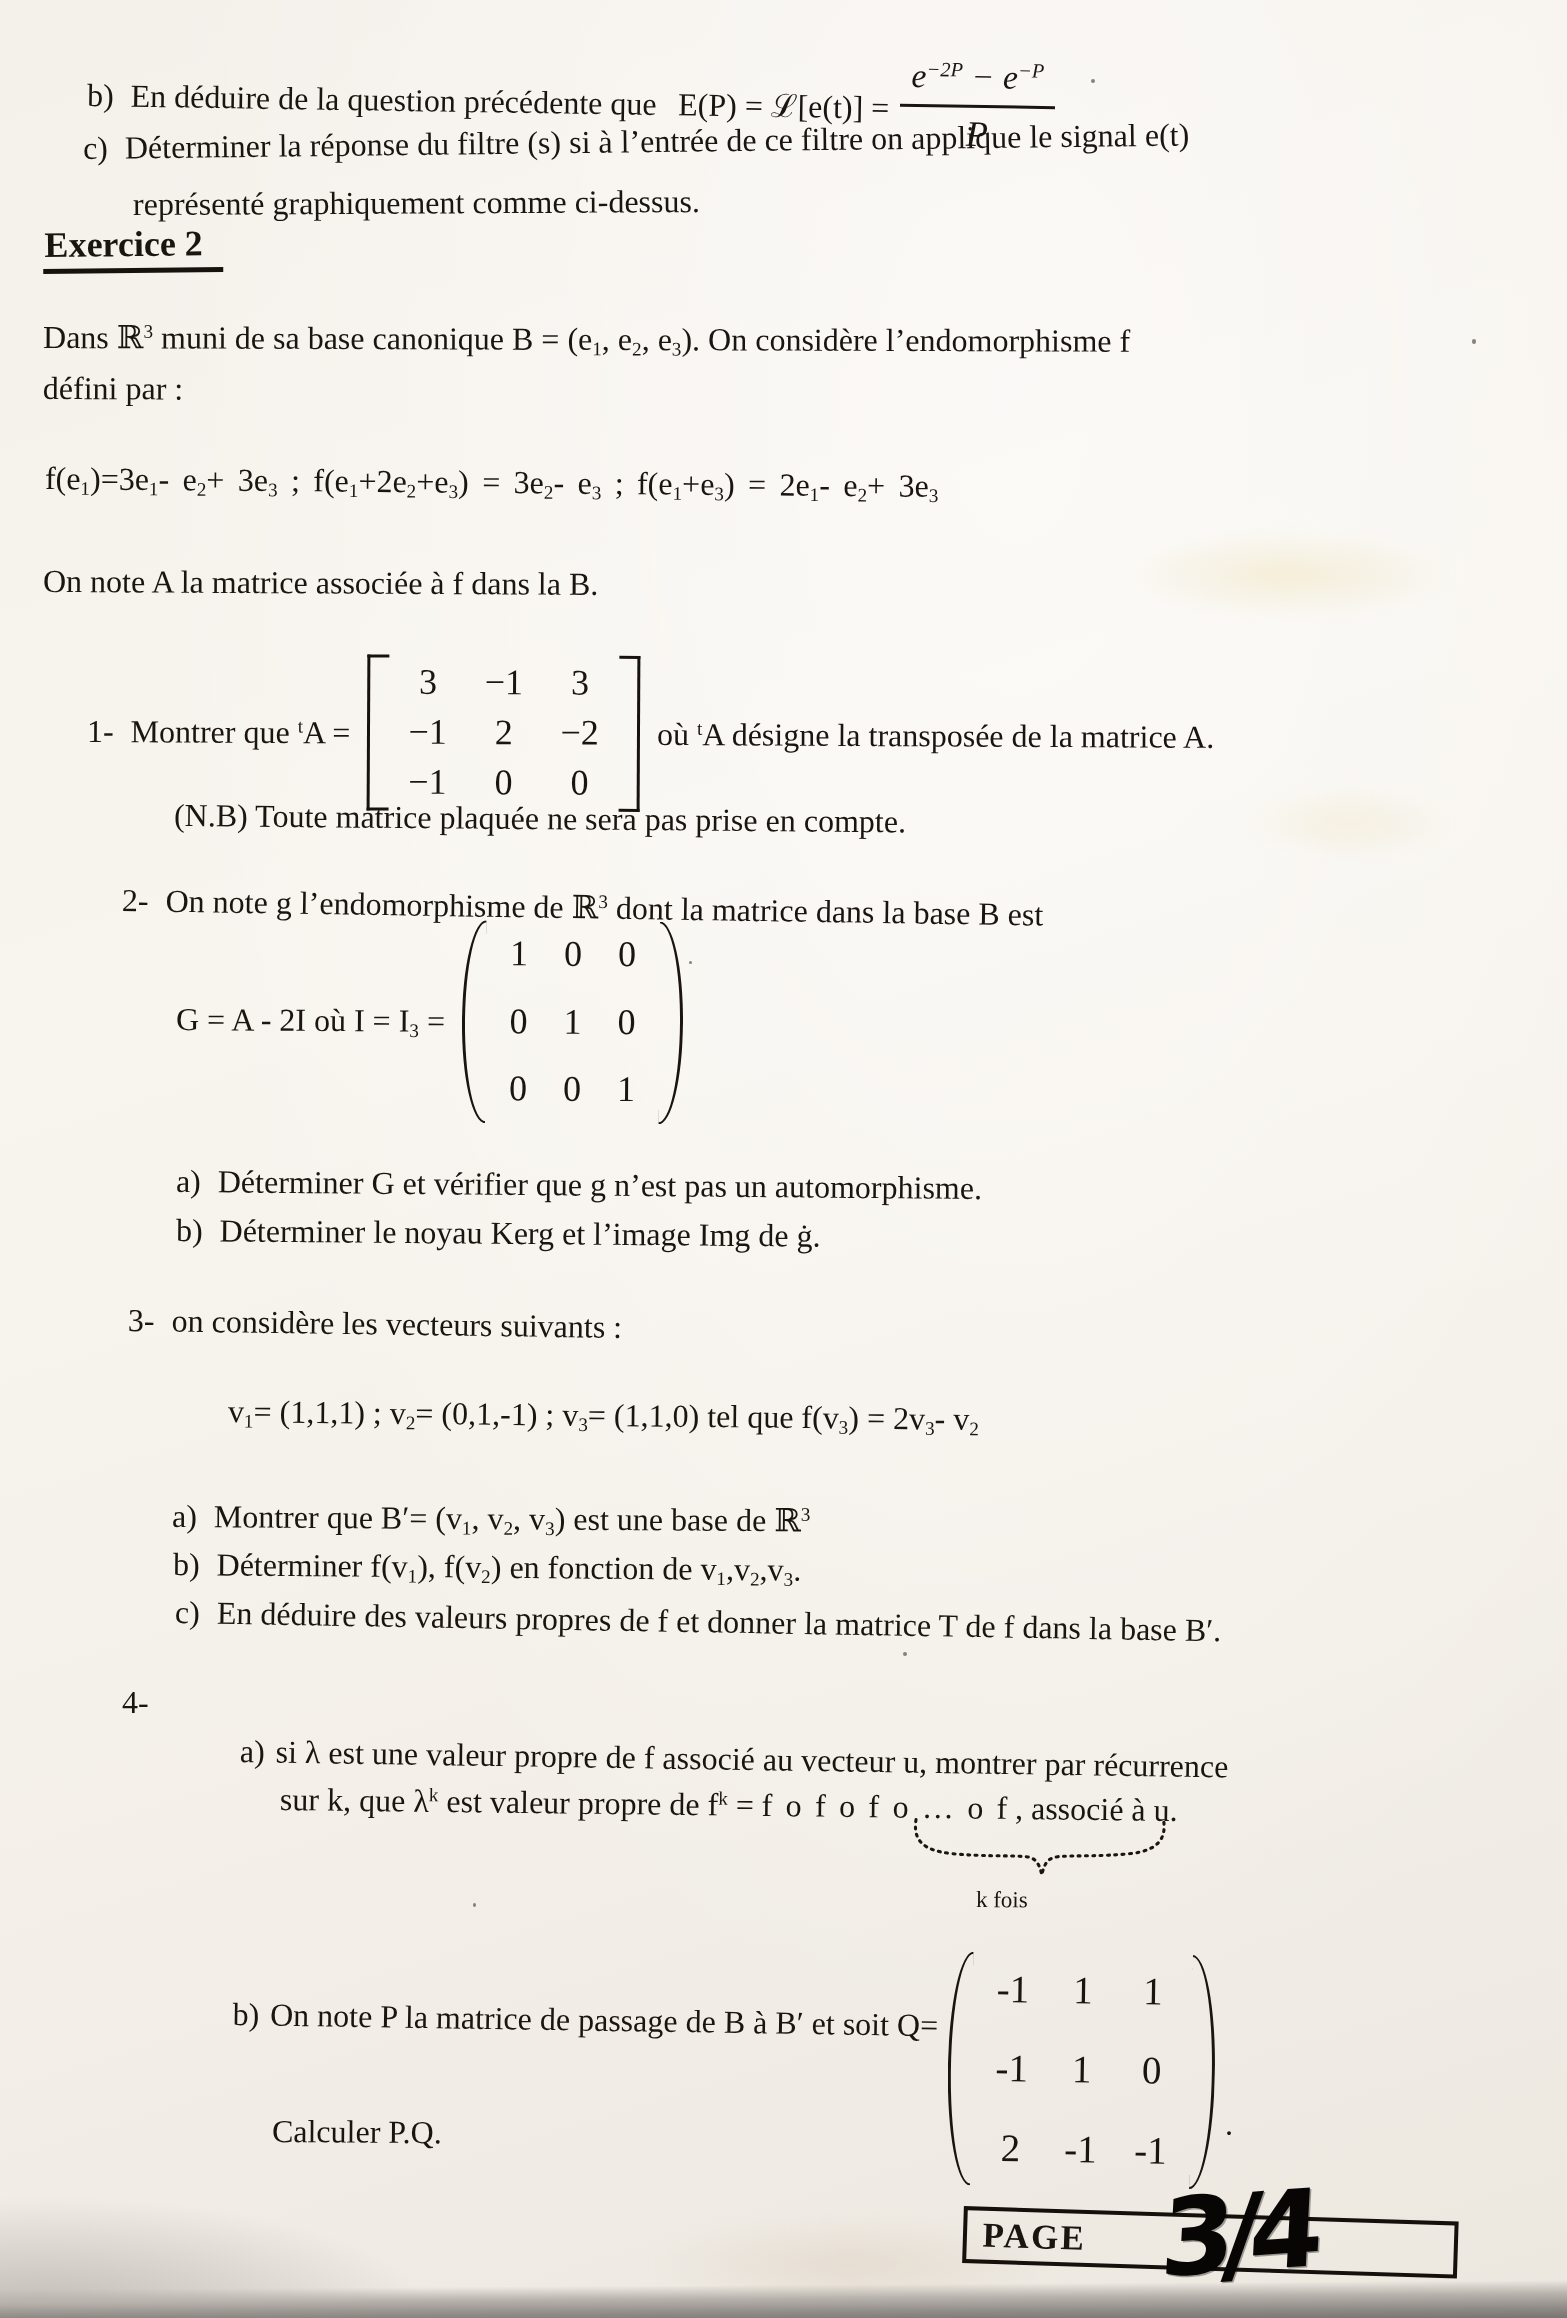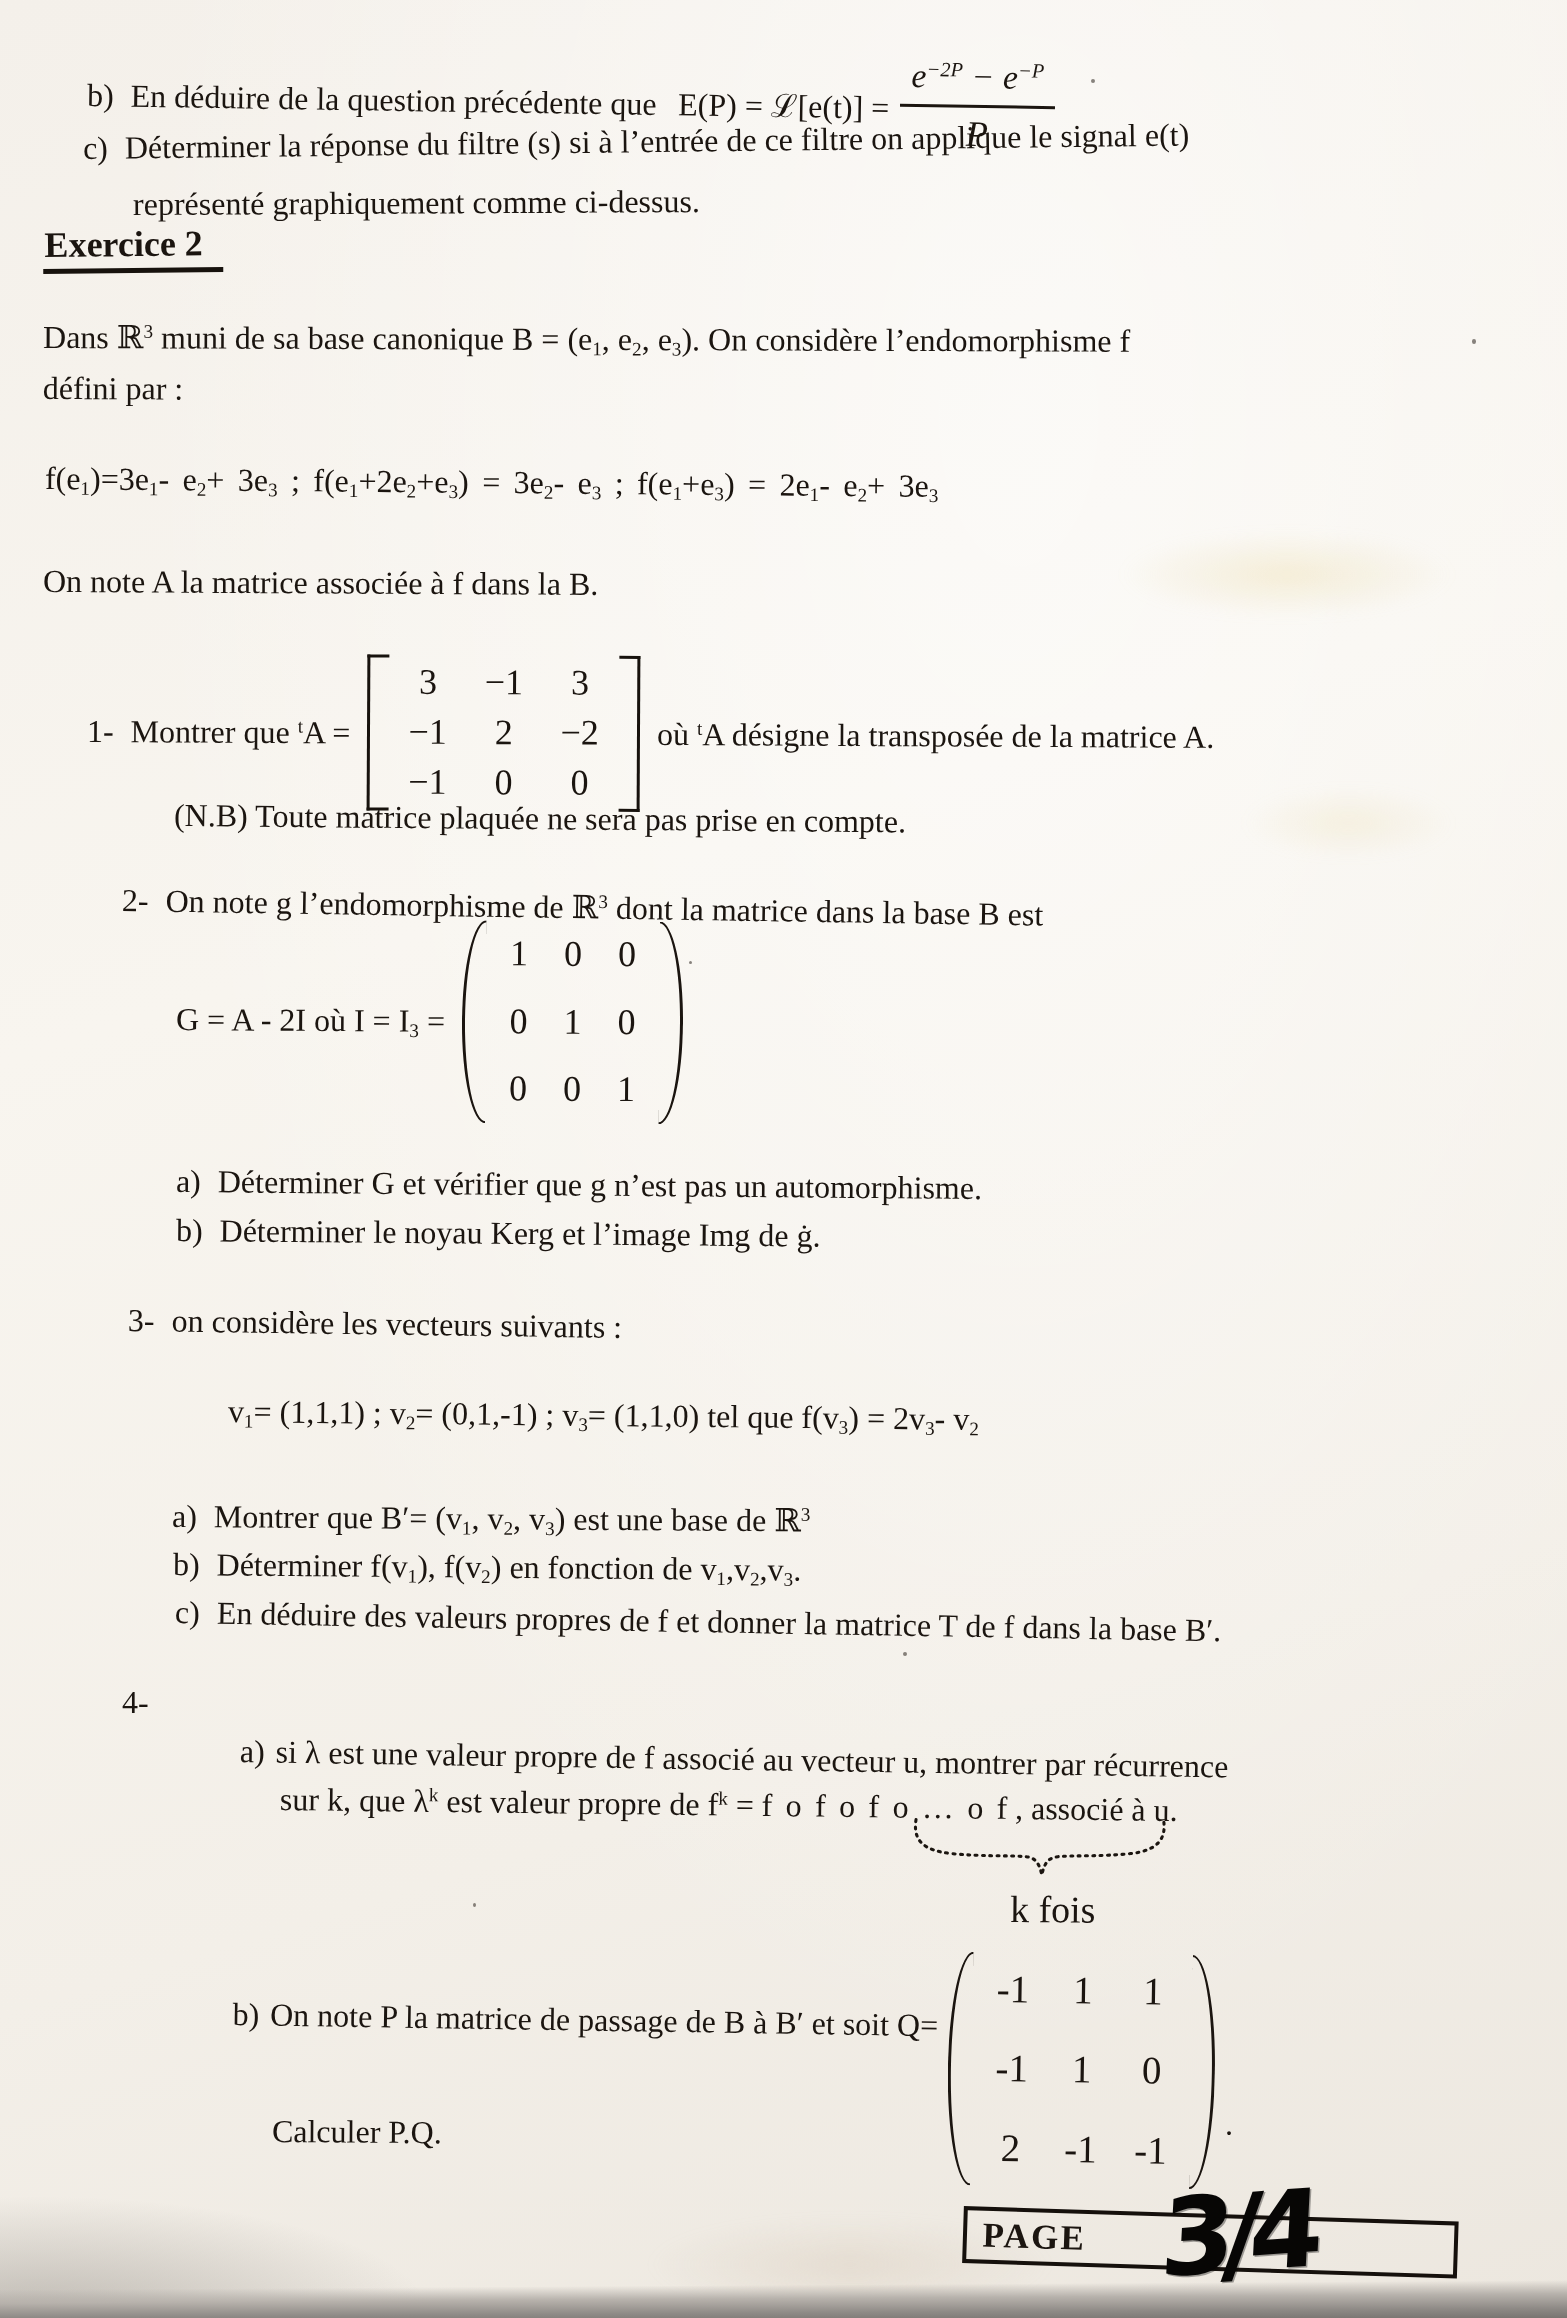--- a/index.html
+++ b/index.html
@@ -56,21 +56,21 @@
         background:linear-gradient(to bottom, rgba(120,115,110,0) 0%, #b7b2ac 35%, #8e8a86 72%, #76726e 100%);
         transform:skewY(-0.35deg);transform-origin:right center;}
   .corner-shadow{position:absolute;left:0;top:2195px;width:433px;height:124px;
         background:radial-gradient(ellipse at 8% 95%, rgba(80,74,68,.30), rgba(80,74,68,0) 70%);}
   .stain{position:absolute;border-radius:50%;filter:blur(6.2px);}
   .s1{left:1121px;top:532px;width:332px;height:85px;background:radial-gradient(closest-side,rgba(231,212,148,.30),rgba(231,212,148,0));}
   .s2{left:1244px;top:788px;width:209px;height:70px;background:radial-gradient(closest-side,rgba(231,212,148,.20),rgba(231,212,148,0));}
   .s3{left:649px;top:2218px;width:402px;height:93px;background:radial-gradient(closest-side,rgba(205,188,168,.28),rgba(205,188,168,0));}
   .speck{position:absolute;background:rgba(42,34,28,.55);border-radius:50%;}
   .brace-wrap{position:absolute;left:908px;top:1815px;}
-  .kfois{position:absolute;left:1010px;top:1886px;font-size:38px;}
+  .kfois{position:absolute;left:976px;top:1886px;font-size:23px;}
 </style>
 </head>
 <body>
 
 <div id="paper">
 
   <div class="stain s1"></div>
   <div class="stain s2"></div>
   <div class="stain s3"></div>
   <div class="speck" style="left:1091px;top:79px;width:3.9px;height:3.9px;"></div>

